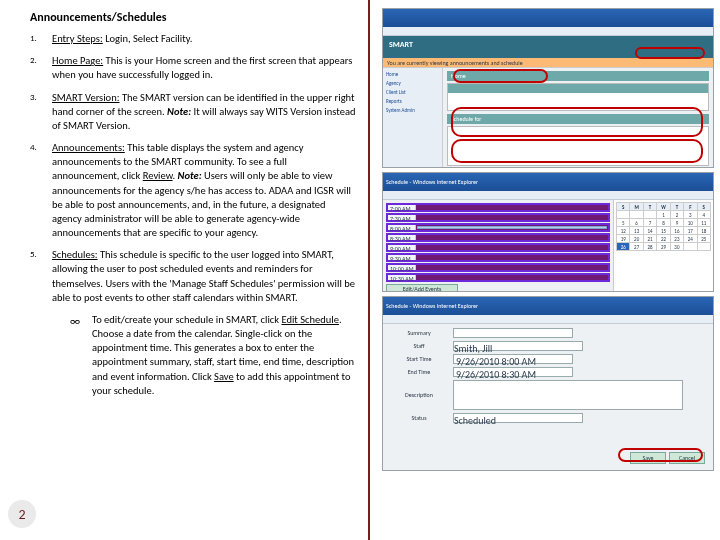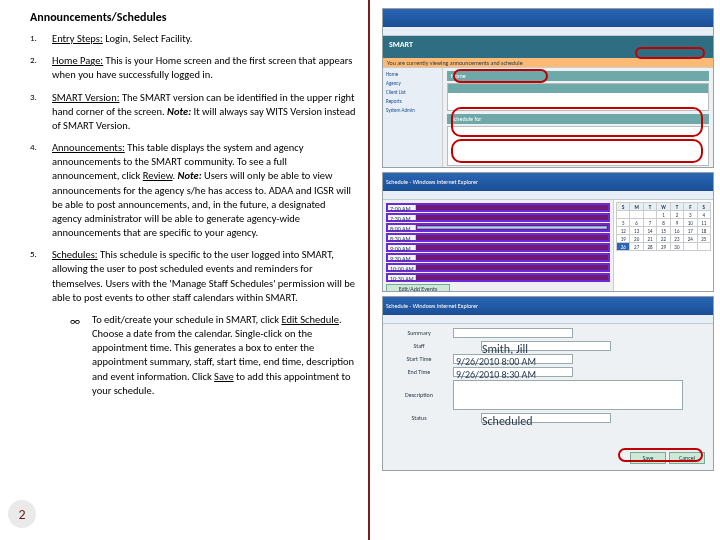--- a/index.html
+++ b/index.html
@@ -119,21 +119,21 @@
   .cal .sel{ background:#2a66b5; color:#fff;}
   .slot { border:2px solid #6d28d9; height:9px; background:#701a75; margin-bottom:1px; display:flex;}
   .slot span:first-child{ width:28px; background:#f0f3f7; border-right:1px solid #ccc; padding-left:2px;}
   .task { background:#b8cfe8; flex:1; margin:1px; border:1px solid #7fa4cf;}
 
   .shot3 { height:175px;}
   .s3-body{ padding:4px 6px;}
   .frow{ display:flex; align-items:center; margin-bottom:3px; gap:4px;}
   .frow label{ width:60px; text-align:center; font-size:6px;}
   .finput{ flex:1; max-width:120px; height:10px; background:#fff; border:1px solid #9aa; font-size:10px; padding:0 2px;}
-  .fsel{ width:130px; height:10px; background:#fff; border:1px solid #9aa; font-size:12px;margin-left:28px;}
+  .fsel{ width:130px; height:10px; background:#fff; border:1px solid #9aa; font-size:10px;}
   .farea{ width:230px; height:30px; background:#fff; border:1px solid #9aa;}
   .s3-hl{ position:absolute; border:2px solid #c00000; border-radius:10px; right:10px; bottom:8px; width:85px; height:14px;}
   .btnrow{ position:absolute; right:8px; bottom:6px; display:flex; gap:3px;}
   .minibtn{ width:36px; height:12px; border:1px solid #7a9; background:#cfe7d6; font-size:6px; display:flex; align-items:center; justify-content:center;}
 </style>
 </head>
 <body>
 
 <div class="page">
   <div class="left-col">
@@ -247,21 +247,21 @@
               <span></span>
             </div>
           <div class="slot">
               <span>10:00 AM</span>
               <span></span>
             </div>
           <div class="slot">
               <span>10:30 AM</span>
               <span></span>
             </div>
-          <div style="height:10px; background:#cfe7d6; border:1px solid #7a9; width:64px; margin-top:2px; text-align:center">Edit/Add Events</div>
+          <div style="height:10px; background:#cfe7d6; border:1px solid #7a9; width:72px; margin-top:2px; text-align:center">Edit/Add Events</div>
         </div>
         <div class="s2-right">
           <table class="cal">
             <tbody>
                 <tr>
                   <th>S</th>
                   <th>M</th>
                   <th>T</th>
                   <th>W</th>
                   <th>T</th>

